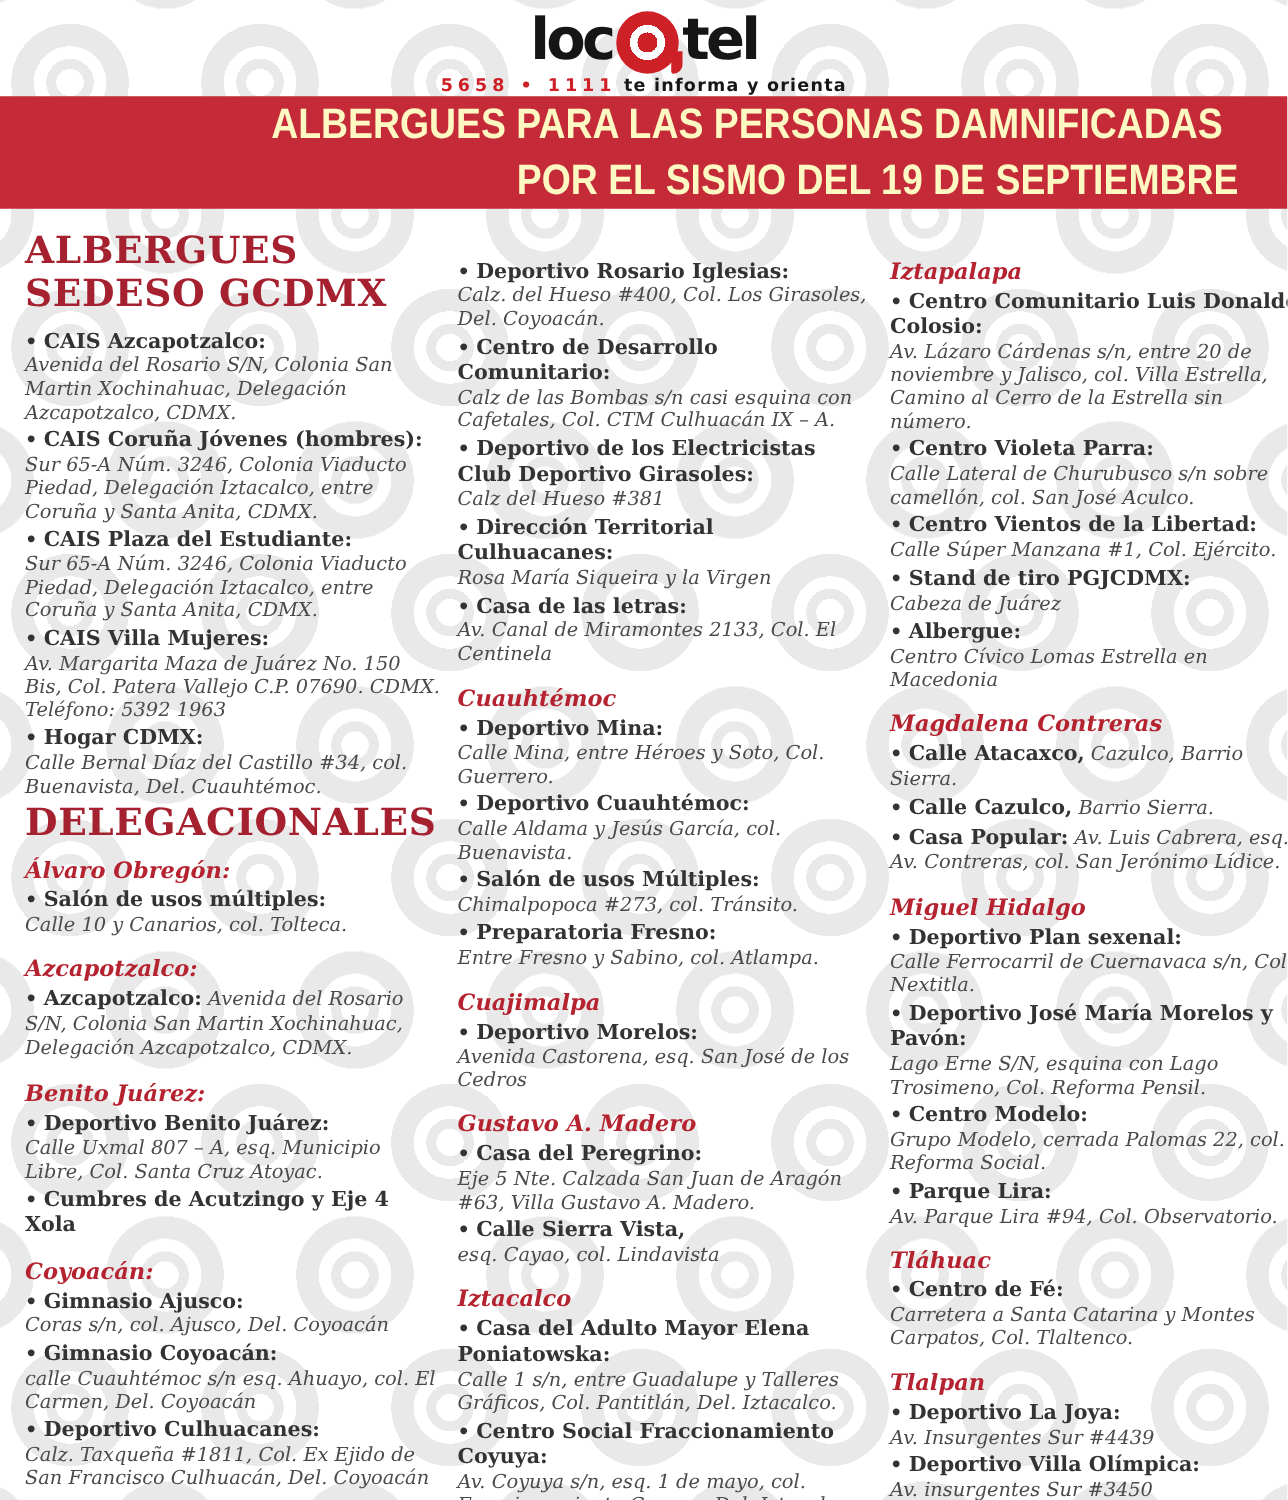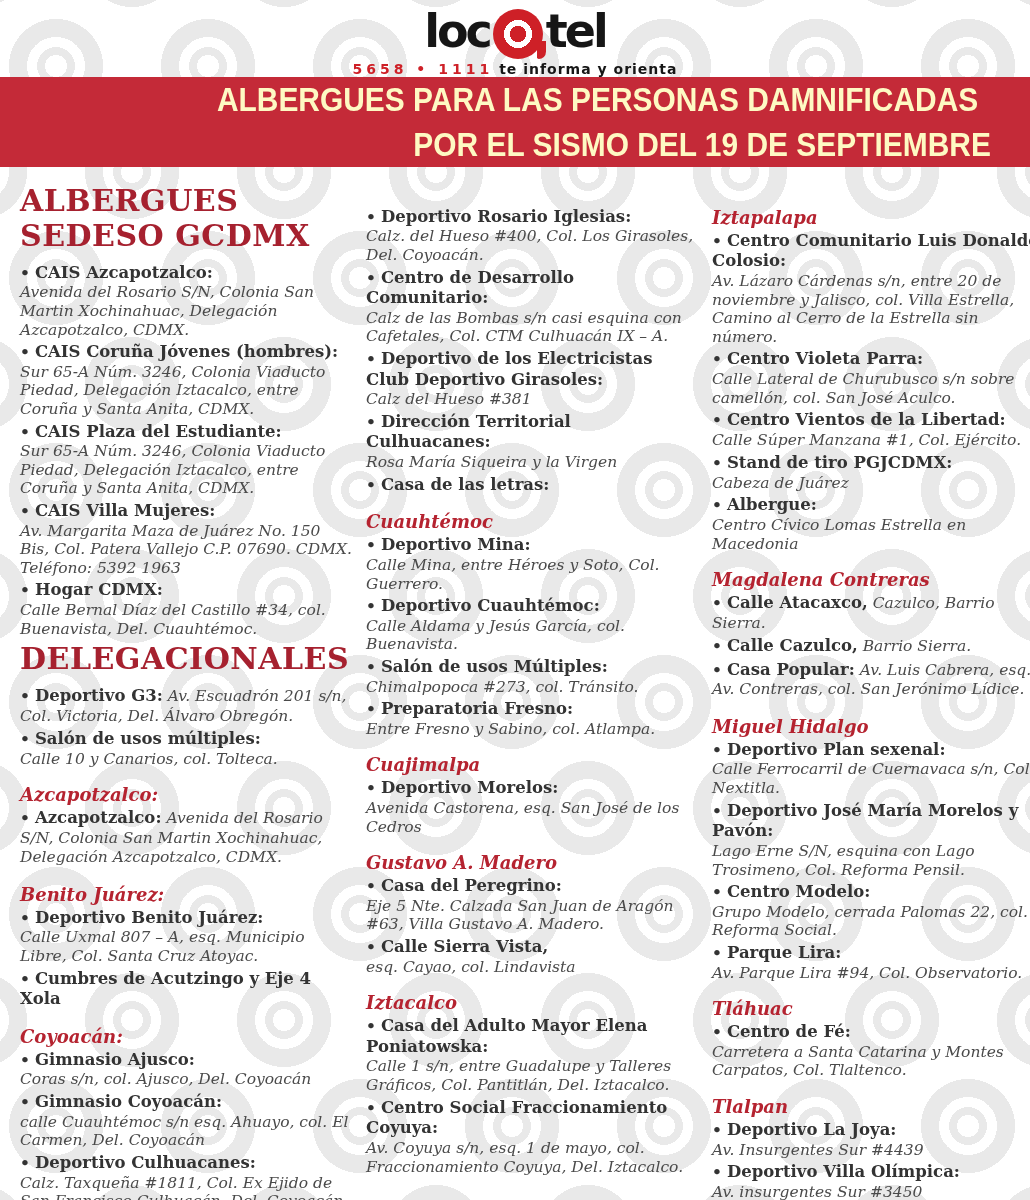--- a/index.html
+++ b/index.html
@@ -73,38 +73,38 @@
 
   <div class="content">
     <div class="col">
         <div class="section-heading">ALBERGUES SEDESO GCDMX</div>
         <div class="entry"><span class="bullet">•</span><span class="name">CAIS Azcapotzalco:</span><span class="address">Avenida del Rosario S/N, Colonia San Martin Xochinahuac, Delegación Azcapotzalco, CDMX.</span></div>
         <div class="entry"><span class="bullet">•</span><span class="name">CAIS Coruña Jóvenes (hombres):</span><span class="address">Sur 65-A Núm. 3246, Colonia Viaducto Piedad, Delegación Iztacalco, entre Coruña y Santa Anita, CDMX.</span></div>
         <div class="entry"><span class="bullet">•</span><span class="name">CAIS Plaza del Estudiante:</span><span class="address">Sur 65-A Núm. 3246, Colonia Viaducto Piedad, Delegación Iztacalco, entre Coruña y Santa Anita, CDMX.</span></div>
         <div class="entry"><span class="bullet">•</span><span class="name">CAIS Villa Mujeres:</span><span class="address">Av. Margarita Maza de Juárez No. 150 Bis, Col. Patera Vallejo C.P. 07690. CDMX. Teléfono: 5392 1963</span></div>
         <div class="entry"><span class="bullet">•</span><span class="name">Hogar CDMX:</span><span class="address">Calle Bernal Díaz del Castillo #34, col. Buenavista, Del. Cuauhtémoc.</span></div>
         <div class="section-heading">DELEGACIONALES</div>
-        <div class="entry"><span class="bullet">•</span><span class="name">Deportivo G3:</span><span class="address inline"> Av. Escuadrón 201 s/n, Col. Victoria, Del. Álvaro Obregón.</span></div>
+        <div class="delegation">Álvaro Obregón:</div>
         <div class="entry"><span class="bullet">•</span><span class="name">Salón de usos múltiples:</span><span class="address">Calle 10 y Canarios, col. Tolteca.</span></div>
         <div class="delegation">Azcapotzalco:</div>
         <div class="entry"><span class="bullet">•</span><span class="name">Azcapotzalco:</span><span class="address inline"> Avenida del Rosario S/N, Colonia San Martin Xochinahuac, Delegación Azcapotzalco, CDMX.</span></div>
         <div class="delegation">Benito Juárez:</div>
         <div class="entry"><span class="bullet">•</span><span class="name">Deportivo Benito Juárez:</span><span class="address">Calle Uxmal 807 – A, esq. Municipio Libre, Col. Santa Cruz Atoyac.</span></div>
         <div class="entry"><span class="bullet">•</span><span class="name">Cumbres de Acutzingo y Eje 4 Xola</span></div>
         <div class="delegation">Coyoacán:</div>
         <div class="entry"><span class="bullet">•</span><span class="name">Gimnasio Ajusco:</span><span class="address">Coras s/n, col. Ajusco, Del. Coyoacán</span></div>
         <div class="entry"><span class="bullet">•</span><span class="name">Gimnasio Coyoacán:</span><span class="address">calle Cuauhtémoc s/n esq. Ahuayo, col. El Carmen, Del. Coyoacán</span></div>
         <div class="entry"><span class="bullet">•</span><span class="name">Deportivo Culhuacanes:</span><span class="address">Calz. Taxqueña #1811, Col. Ex Ejido de San Francisco Culhuacán, Del. Coyoacán</span></div>
       </div>
     <div class="col offset">
         <div class="entry"><span class="bullet">•</span><span class="name">Deportivo Rosario Iglesias:</span><span class="address">Calz. del Hueso #400, Col. Los Girasoles, Del. Coyoacán.</span></div>
         <div class="entry"><span class="bullet">•</span><span class="name">Centro de Desarrollo Comunitario:</span><span class="address">Calz de las Bombas s/n casi esquina con Cafetales, Col. CTM Culhuacán IX – A.</span></div>
         <div class="entry"><span class="bullet">•</span><span class="name">Deportivo de los Electricistas Club Deportivo Girasoles:</span><span class="address">Calz del Hueso #381</span></div>
         <div class="entry"><span class="bullet">•</span><span class="name">Dirección Territorial Culhuacanes:</span><span class="address">Rosa María Siqueira y la Virgen</span></div>
-        <div class="entry"><span class="bullet">•</span><span class="name">Casa de las letras:</span></div>
+        <div class="entry"><span class="bullet">•</span><span class="name">Casa de las letras:</span><span class="address">Av. Canal de Miramontes 2133, Col. El Centinela</span></div>
         <div class="delegation">Cuauhtémoc</div>
         <div class="entry"><span class="bullet">•</span><span class="name">Deportivo Mina:</span><span class="address">Calle Mina, entre Héroes y Soto, Col. Guerrero.</span></div>
         <div class="entry"><span class="bullet">•</span><span class="name">Deportivo Cuauhtémoc:</span><span class="address">Calle Aldama y Jesús García, col. Buenavista.</span></div>
         <div class="entry"><span class="bullet">•</span><span class="name">Salón de usos Múltiples:</span><span class="address">Chimalpopoca #273, col. Tránsito.</span></div>
         <div class="entry"><span class="bullet">•</span><span class="name">Preparatoria Fresno:</span><span class="address">Entre Fresno y Sabino, col. Atlampa.</span></div>
         <div class="delegation">Cuajimalpa</div>
         <div class="entry"><span class="bullet">•</span><span class="name">Deportivo Morelos:</span><span class="address">Avenida Castorena, esq. San José de los Cedros</span></div>
         <div class="delegation">Gustavo A. Madero</div>
         <div class="entry"><span class="bullet">•</span><span class="name">Casa del Peregrino:</span><span class="address">Eje 5 Nte. Calzada San Juan de Aragón #63, Villa Gustavo A. Madero.</span></div>
         <div class="entry"><span class="bullet">•</span><span class="name">Calle Sierra Vista,</span><span class="address">esq. Cayao, col. Lindavista</span></div>

